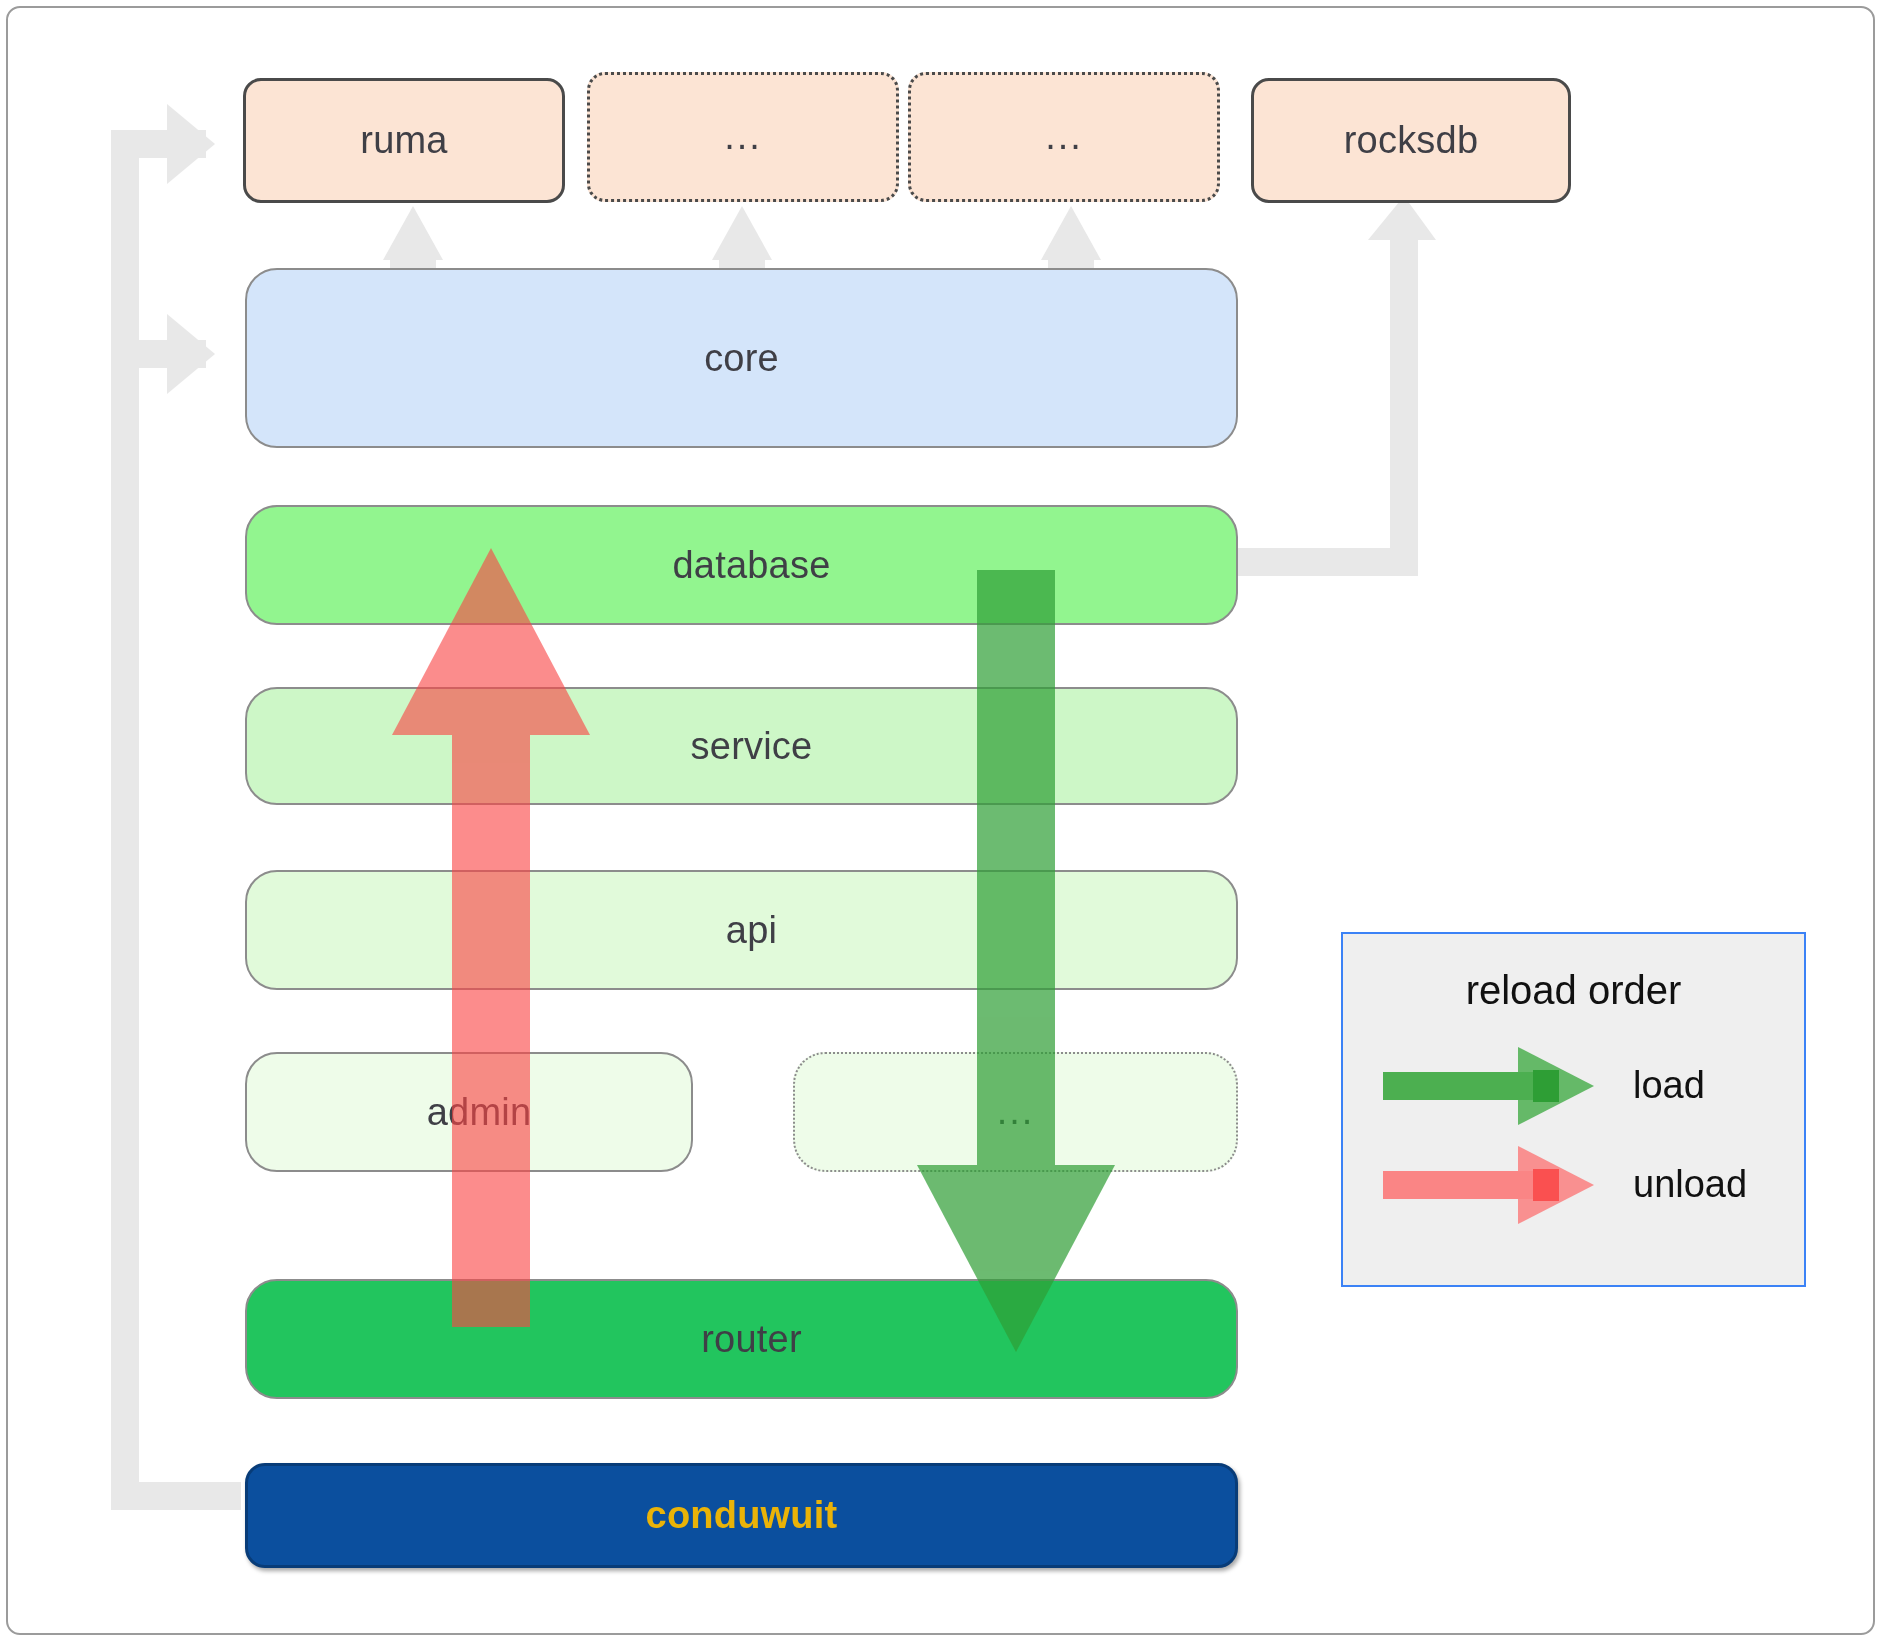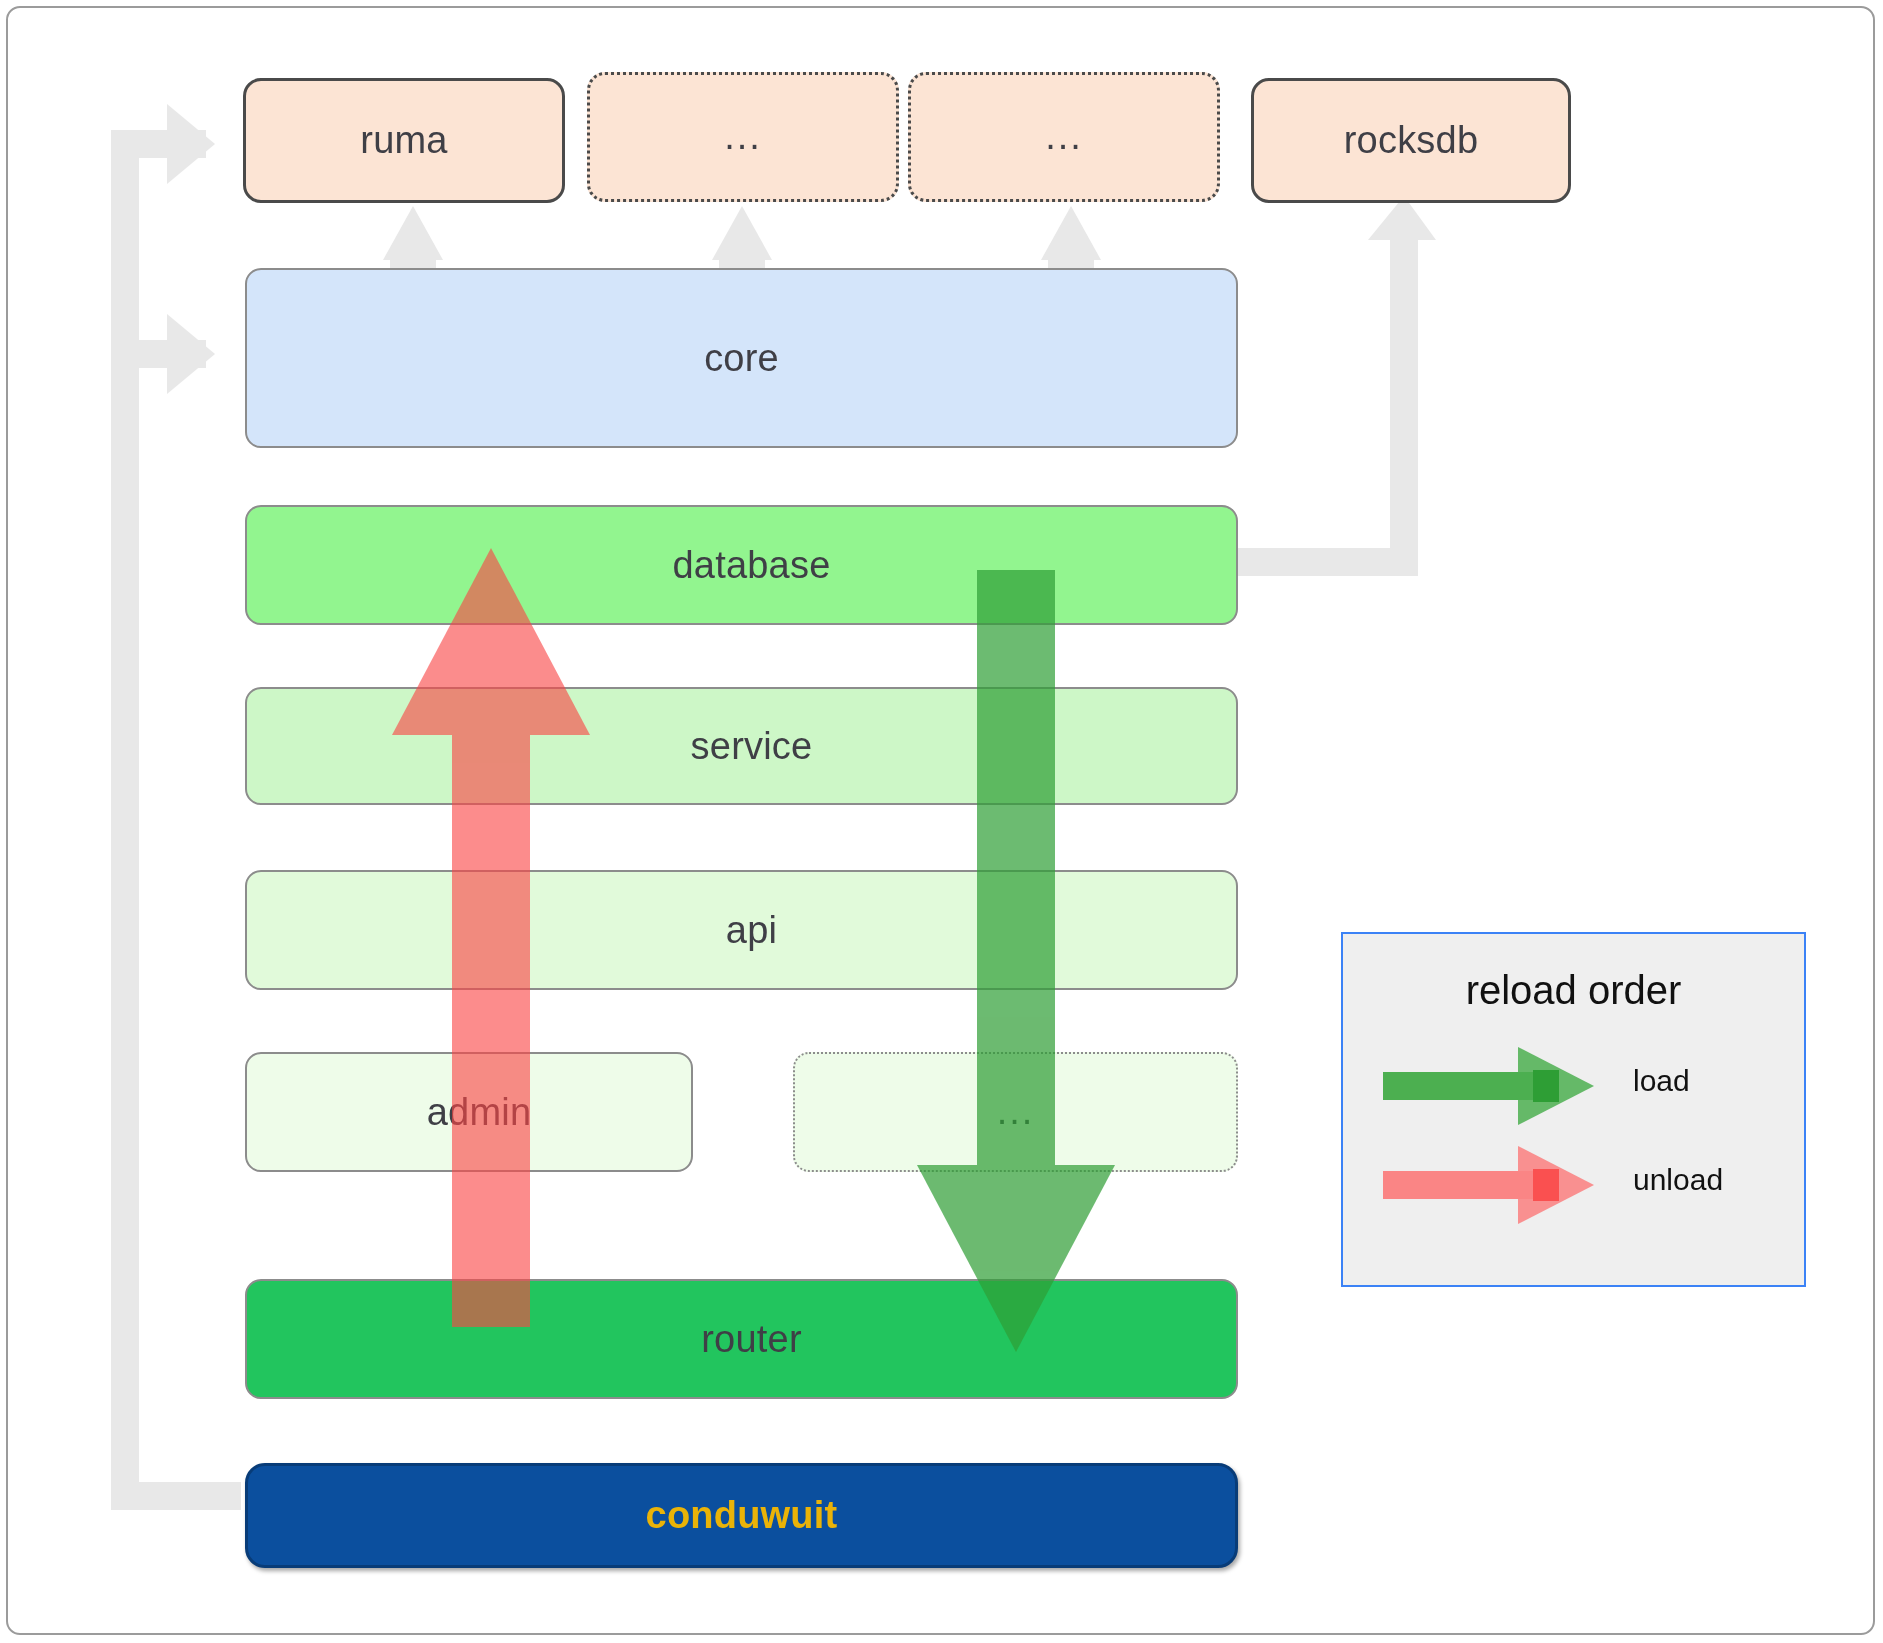--- a/index.html
+++ b/index.html
@@ -27,21 +27,21 @@
     border-radius: 14px;
     box-sizing: border-box;
     background: #ffffff;
   }
   .node {
     position: absolute;
     box-sizing: border-box;
     display: flex;
     align-items: center;
     justify-content: center;
-    border-radius: 16px;
+    border-radius: 32px;
     font-size: 38px;
     color: #3f3f46;
     letter-spacing: 0.2px;
   }
   .node.dep {
     background: #fce4d4;
     border: 3px solid #4a4a4a;
     border-radius: 18px;
   }
   .node.dep-dotted {
@@ -89,21 +89,21 @@
   .legend-title {
     position: absolute;
     width: 100%;
     text-align: center;
     top: 34px;
     font-size: 40px;
     color: #111111;
   }
   .legend-label {
     position: absolute;
-    font-size: 30px;
+    font-size: 38px;
     color: #111111;
   }
   .node-label { pointer-events: none; }
 </style>
 </head>
 <body>
 
 <div id="canvas">
 
   <div class="frame"></div>

